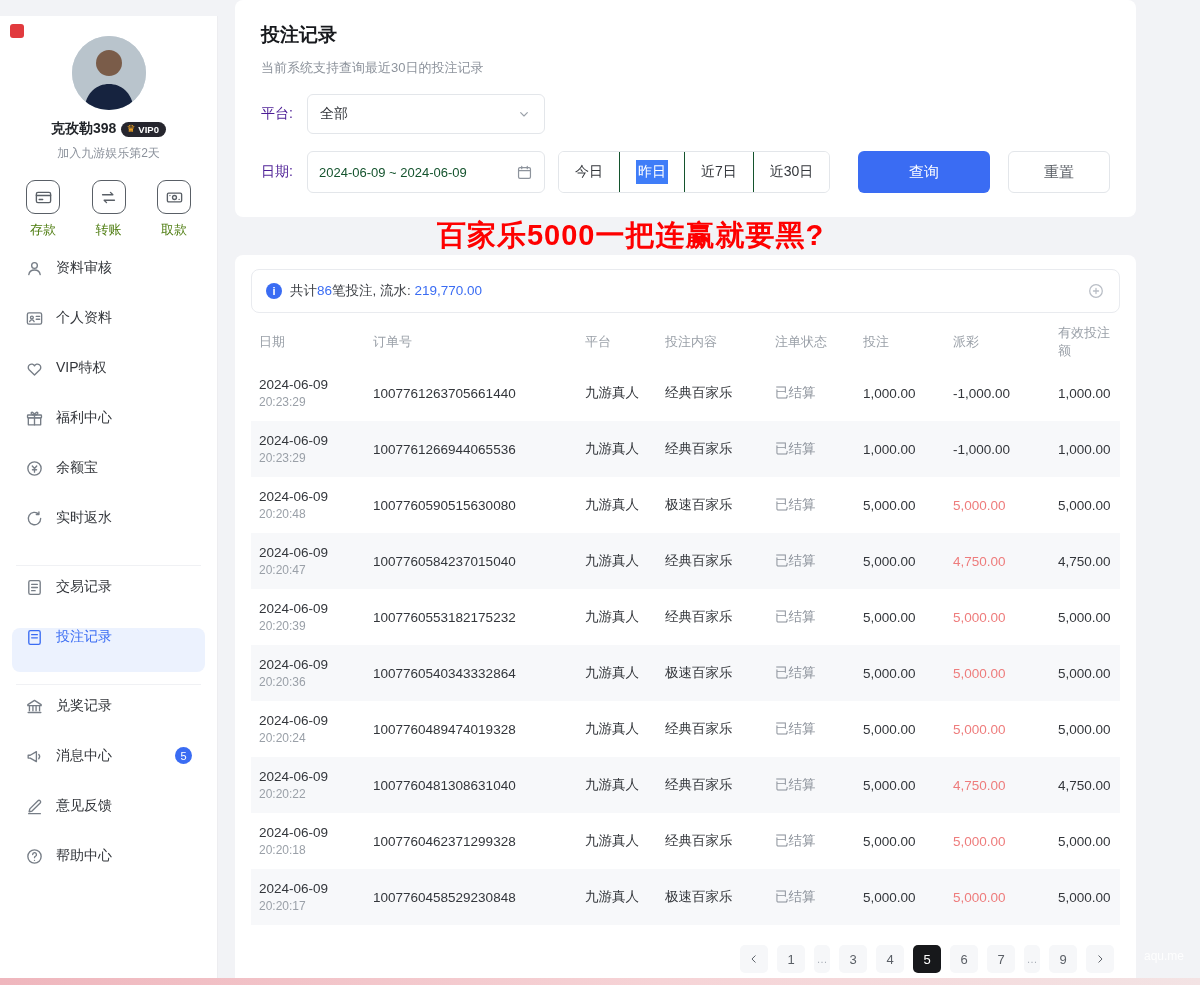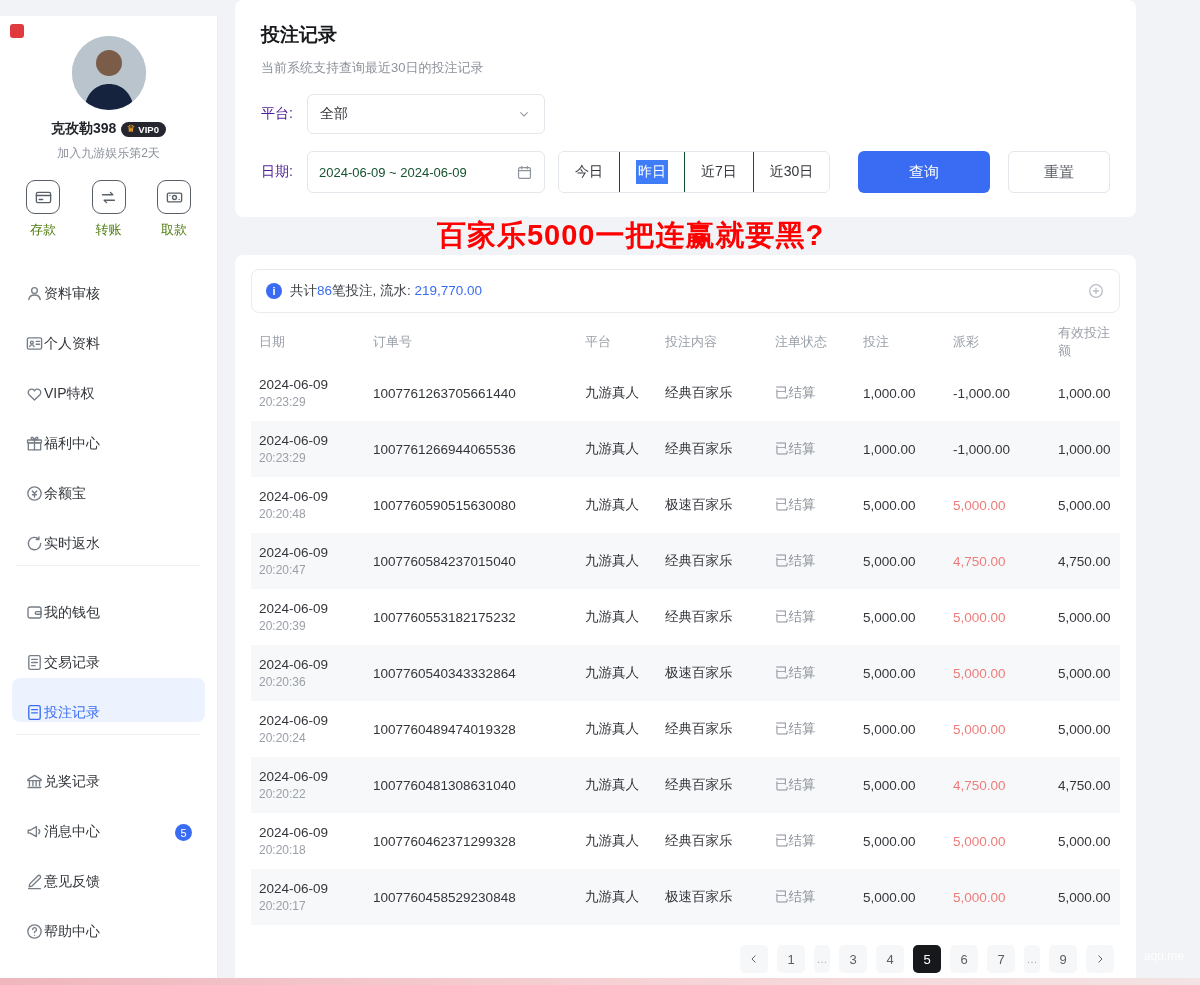--- a/index.html
+++ b/index.html
@@ -19,21 +19,21 @@
   .vip { display:inline-flex; align-items:center; gap:3px; background:#26262e; color:#fff; border-radius:9px; padding:2px 7px 2px 5px; font-size:9.5px; font-weight:bold; }
   .vip .crown { color:#f5a623; font-size:10px; line-height:1; }
   .join { margin-top:7px; font-size:12px; color:#8a909a; }
   .quick { display:flex; justify-content:space-between; padding:0 26px; margin-top:18px; }
   .qa { display:flex; flex-direction:column; align-items:center; gap:7px; cursor:pointer; }
   .qa-box { width:34px; height:34px; border:1.6px solid #595f66; border-radius:9px; display:flex; align-items:center; justify-content:center; color:#595f66; }
   .qa-box .icon-slot { width:19px; height:19px; }
   .qa-label { font-size:13px; color:#4d7c0f; }
   .menu { margin-top:20px; }
   .menu-divider { border-top:1px solid #f0f1f4; margin:12px 16px; }
-  .mi { display:flex; align-items:flex-end; gap:0; height:44px; margin:6px 12px; padding:0 13px; border-radius:8px; font-size:14px; color:#33363b; cursor:pointer; }
+  .mi { display:flex; align-items:flex-start; gap:12px; height:44px; margin:6px 12px; padding:0 13px; border-radius:8px; font-size:14px; color:#33363b; cursor:pointer; }
   .mi .icon-slot { width:19px; height:19px; color:#767d86; flex:none; }
   .mi.active { background:#ecf2fe; color:#3a6cf3; }
   .mi.active .icon-slot { color:#3a6cf3; }
   .badge { margin-left:auto; min-width:17px; height:17px; border-radius:50%; background:#3a6cf3; color:#fff; font-size:11px; display:flex; align-items:center; justify-content:center; }
 
   
   .main { position:absolute; left:218px; top:0; right:0; bottom:0; padding:0 64px 0 17px; }
   .card { background:#fff; border-radius:8px; }
   .head-card { padding:22px 26px 24px; }
   .page-title { font-size:19px; font-weight:bold; color:#17191d; }
@@ -201,29 +201,20 @@
             <svg class="ic" viewBox="0 0 24 24">
               <path d="M19.8 12a7.8 7.8 0 1 1-2.3-5.5M17.6 3.6v3.3h-3.3"></path>
             </svg>
           </span>
           <span>实时返水</span>
         </div>
         <div class="menu-divider"></div>
         <div class="mi">
           <span class="icon-slot">
             <svg class="ic" viewBox="0 0 24 24">
-              <path d="M3.8 7.6A2.6 2.6 0 0 1 6.4 5h11.2a2.6 2.6 0 0 1 2.6 2.6v8.8a2.6 2.6 0 0 1-2.6 2.6H6.4a2.6 2.6 0 0 1-2.6-2.6z"></path>
-              <path d="M14.6 10.8h5.6v3.4h-5.6a1.7 1.7 0 0 1 0-3.4z"></path>
-            </svg>
-          </span>
-          <span>我的钱包</span>
-        </div>
-        <div class="mi">
-          <span class="icon-slot">
-            <svg class="ic" viewBox="0 0 24 24">
               <rect x="4.8" y="3.4" width="14.4" height="17.2" rx="2"></rect>
               <path d="M8.4 8h7.2M8.4 12h7.2M8.4 16h4.4"></path>
             </svg>
           </span>
           <span>交易记录</span>
         </div>
         <div class="mi active">
           <span class="icon-slot">
             <svg class="ic" viewBox="0 0 24 24">
               <rect x="4.8" y="3.4" width="14.4" height="17.2" rx="2"></rect>

